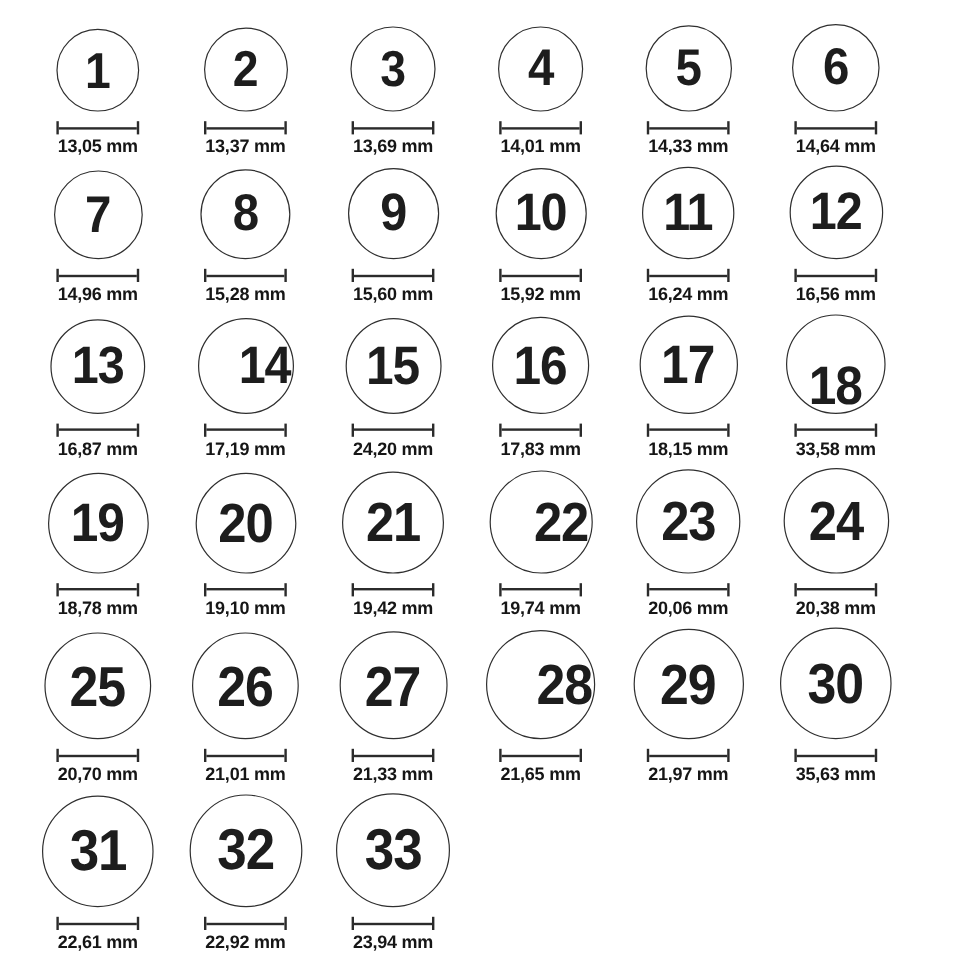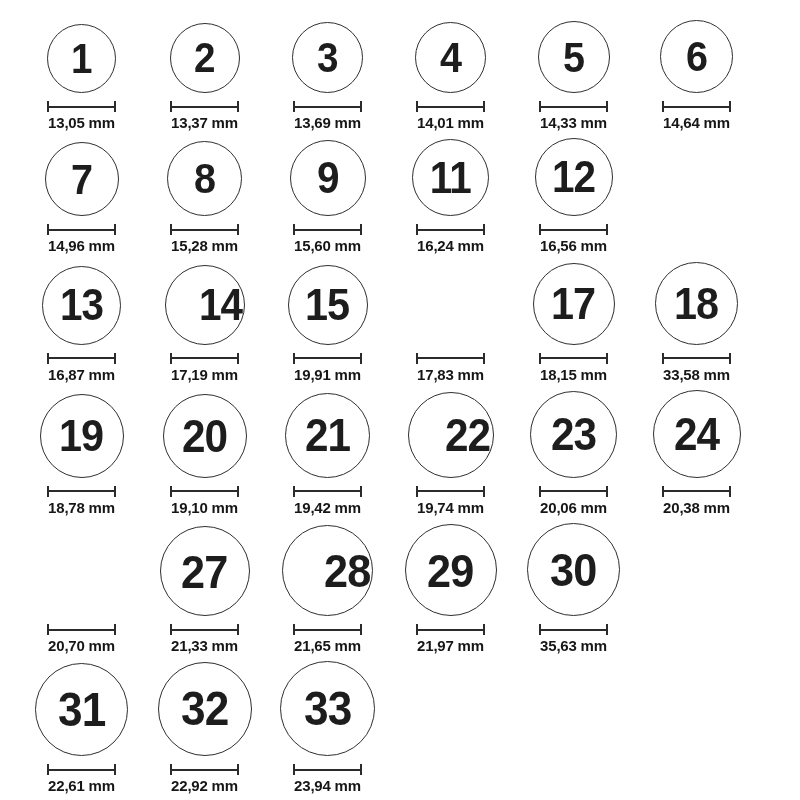--- a/index.html
+++ b/index.html
@@ -136,20 +136,27 @@
     <div class="label">15,28 mm</div>
   </div>
       <div class="cell">
     <div class="circle" style="width: 76px; height: 76px;">
       <span class="num" style="font-size: 44px;">9</span>
     </div>
     <div class="bar"></div>
     <div class="label">15,60 mm</div>
   </div>
       <div class="cell">
+    <div class="circle" style="width: 76px; height: 76px;">
+      <span class="num" style="font-size: 44px;">10</span>
+    </div>
+    <div class="bar"></div>
+    <div class="label">15,92 mm</div>
+  </div>
+      <div class="cell">
     <div class="circle" style="width: 77px; height: 77px;">
       <span class="num" style="font-size: 44px;">11</span>
     </div>
     <div class="bar"></div>
     <div class="label">16,24 mm</div>
   </div>
       <div class="cell">
     <div class="circle" style="width: 78px; height: 78px;">
       <span class="num" style="font-size: 44px;">12</span>
     </div>
@@ -170,35 +177,38 @@
       <span class="num" style="font-size: 44px;">14</span>
     </div>
     <div class="bar"></div>
     <div class="label">17,19 mm</div>
   </div>
       <div class="cell">
     <div class="circle" style="width: 80px; height: 80px;">
       <span class="num" style="font-size: 45px;">15</span>
     </div>
     <div class="bar"></div>
-    <div class="label">19,91 mm</div>
-  </div>
-      <div class="cell">
+    <div class="label">24,20 mm</div>
+  </div>
+      <div class="cell">
+    <div class="circle" style="width: 81px; height: 81px;">
+      <span class="num" style="font-size: 45px;">16</span>
+    </div>
     <div class="bar"></div>
     <div class="label">17,83 mm</div>
   </div>
       <div class="cell">
     <div class="circle" style="width: 82px; height: 82px;">
       <span class="num" style="font-size: 45px;">17</span>
     </div>
     <div class="bar"></div>
     <div class="label">18,15 mm</div>
   </div>
       <div class="cell">
-    <div class="circle" style="width: 83px; height: 83px;">
+    <div class="circle" style="width: 83px; height: 83px; align-items: flex-end;">
       <span class="num" style="font-size: 45px;">18</span>
     </div>
     <div class="bar"></div>
     <div class="label">33,58 mm</div>
   </div>
     </div>
     <div class="row">
       <div class="cell">
     <div class="circle" style="width: 84px; height: 84px;">
       <span class="num" style="font-size: 45px;">19</span>
@@ -237,22 +247,32 @@
       <div class="cell">
     <div class="circle" style="width: 88px; height: 88px;">
       <span class="num" style="font-size: 46px;">24</span>
     </div>
     <div class="bar"></div>
     <div class="label">20,38 mm</div>
   </div>
     </div>
     <div class="row">
       <div class="cell">
+    <div class="circle" style="width: 89px; height: 89px;">
+      <span class="num" style="font-size: 47px;">25</span>
+    </div>
     <div class="bar"></div>
     <div class="label">20,70 mm</div>
+  </div>
+      <div class="cell">
+    <div class="circle" style="width: 89px; height: 89px;">
+      <span class="num" style="font-size: 47px;">26</span>
+    </div>
+    <div class="bar"></div>
+    <div class="label">21,01 mm</div>
   </div>
       <div class="cell">
     <div class="circle" style="width: 90px; height: 90px;">
       <span class="num" style="font-size: 47px;">27</span>
     </div>
     <div class="bar"></div>
     <div class="label">21,33 mm</div>
   </div>
       <div class="cell">
     <div class="circle" style="width: 91px; height: 91px; justify-content: flex-end;">

